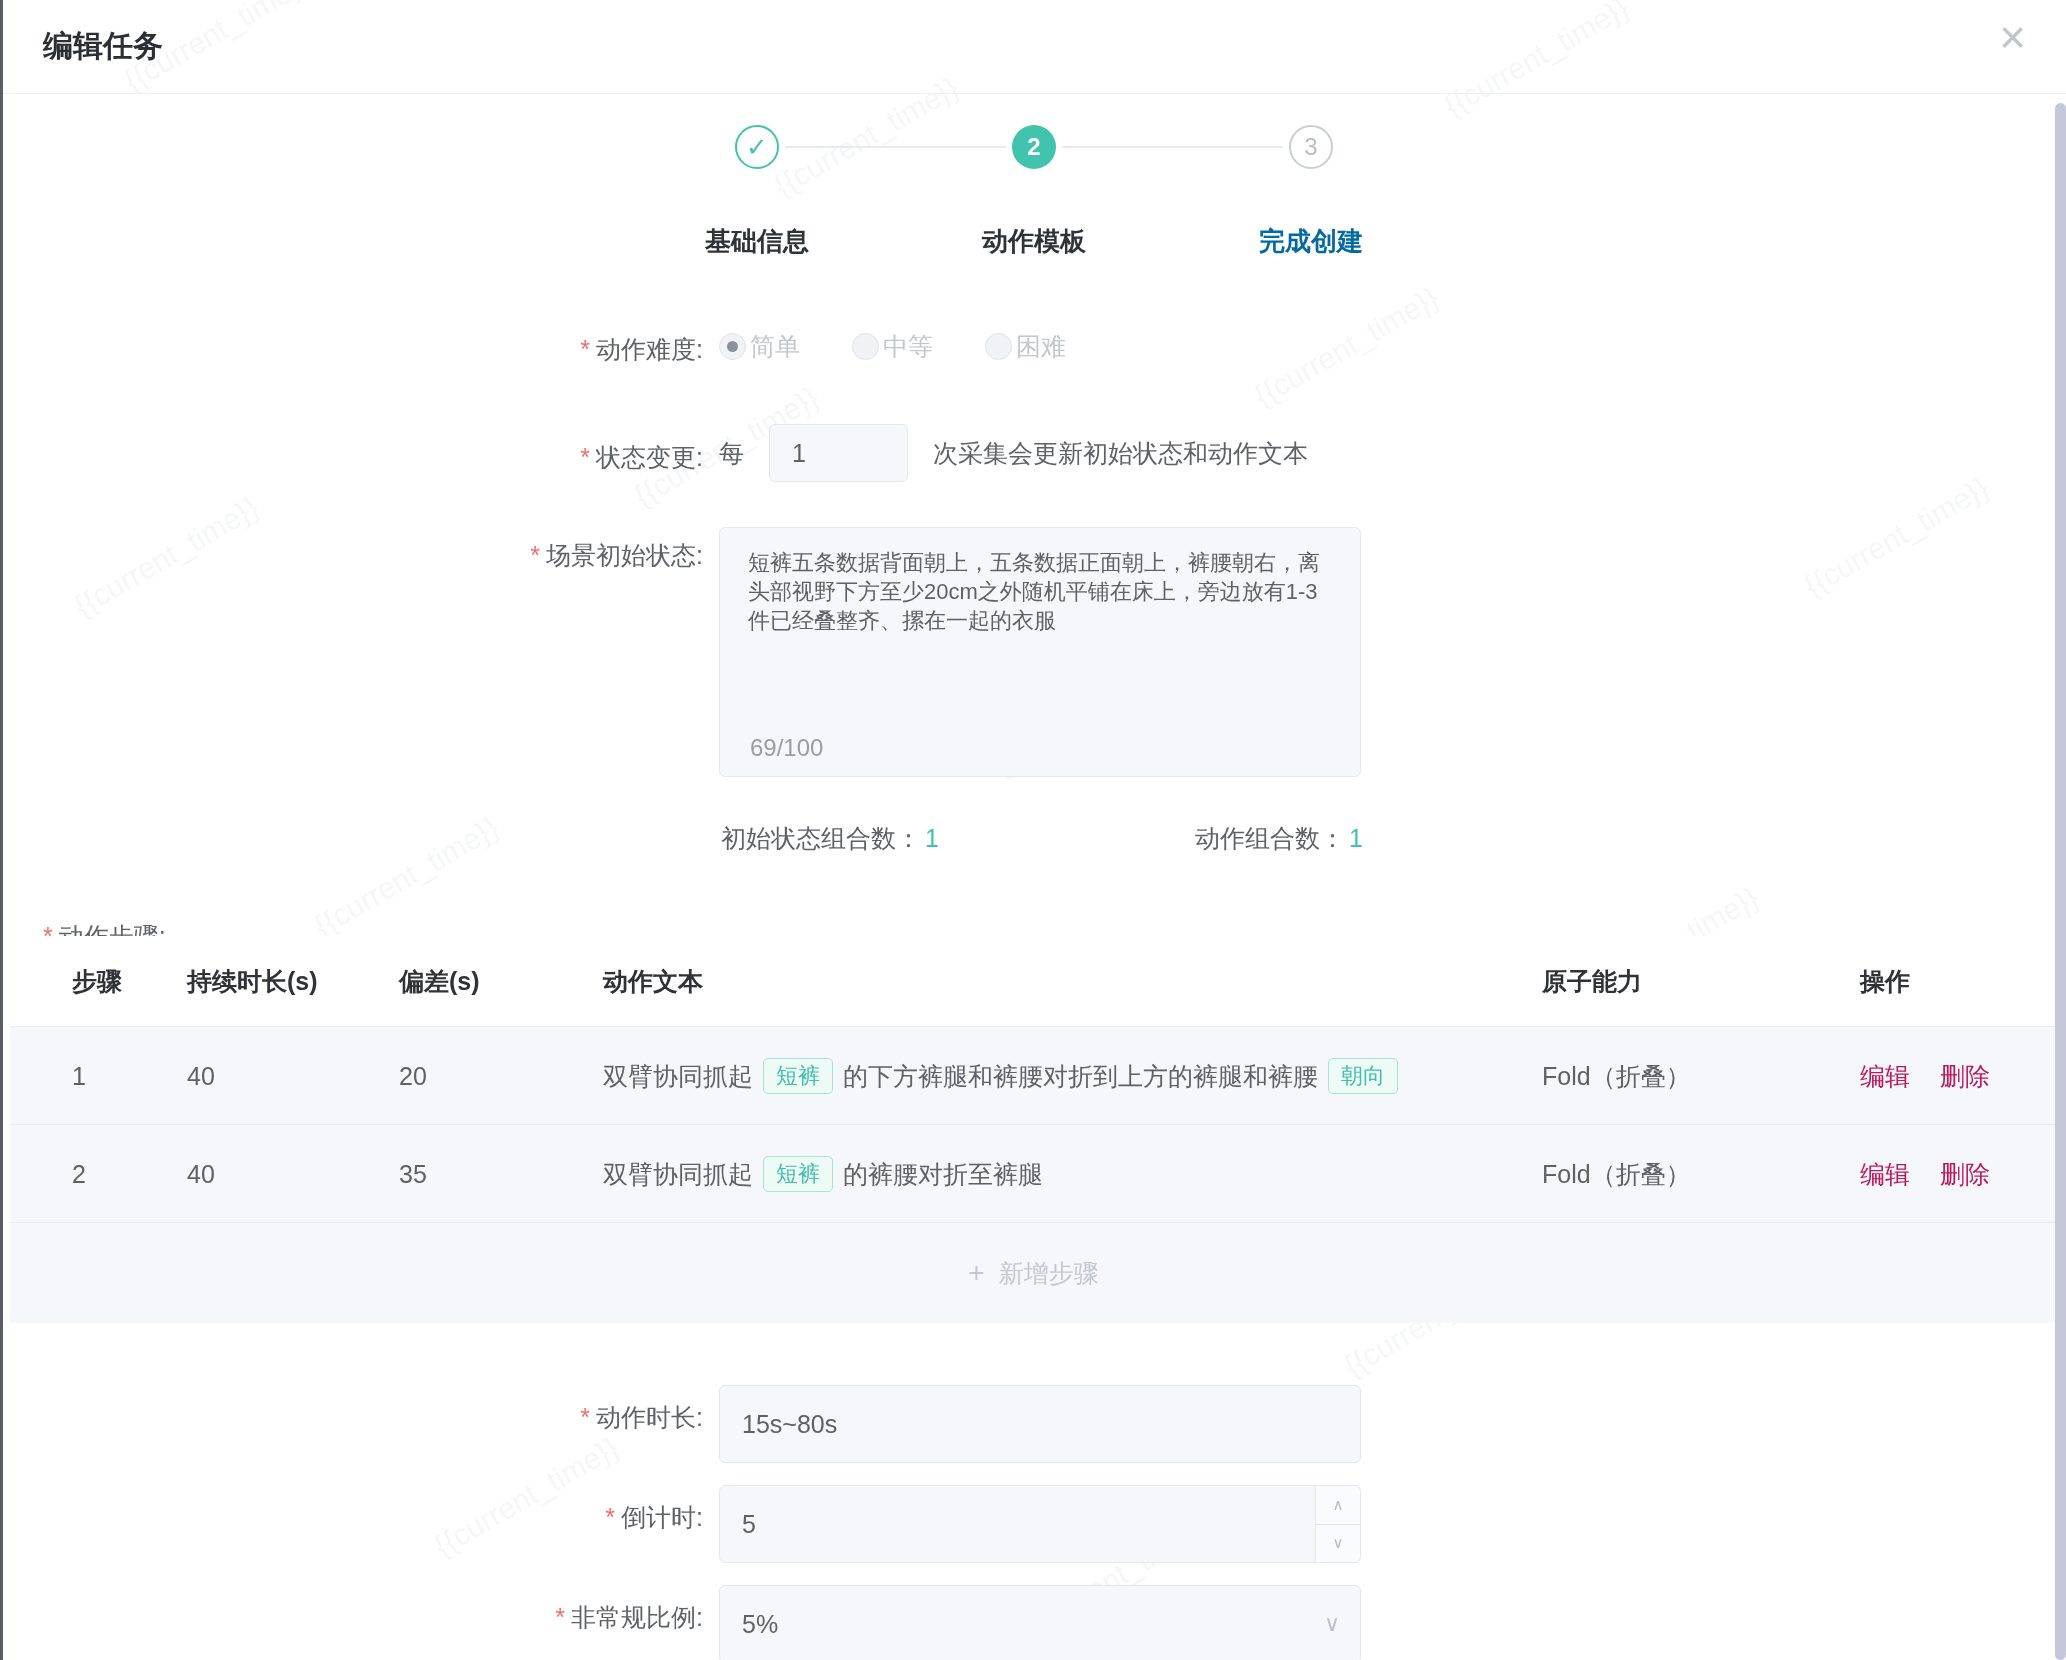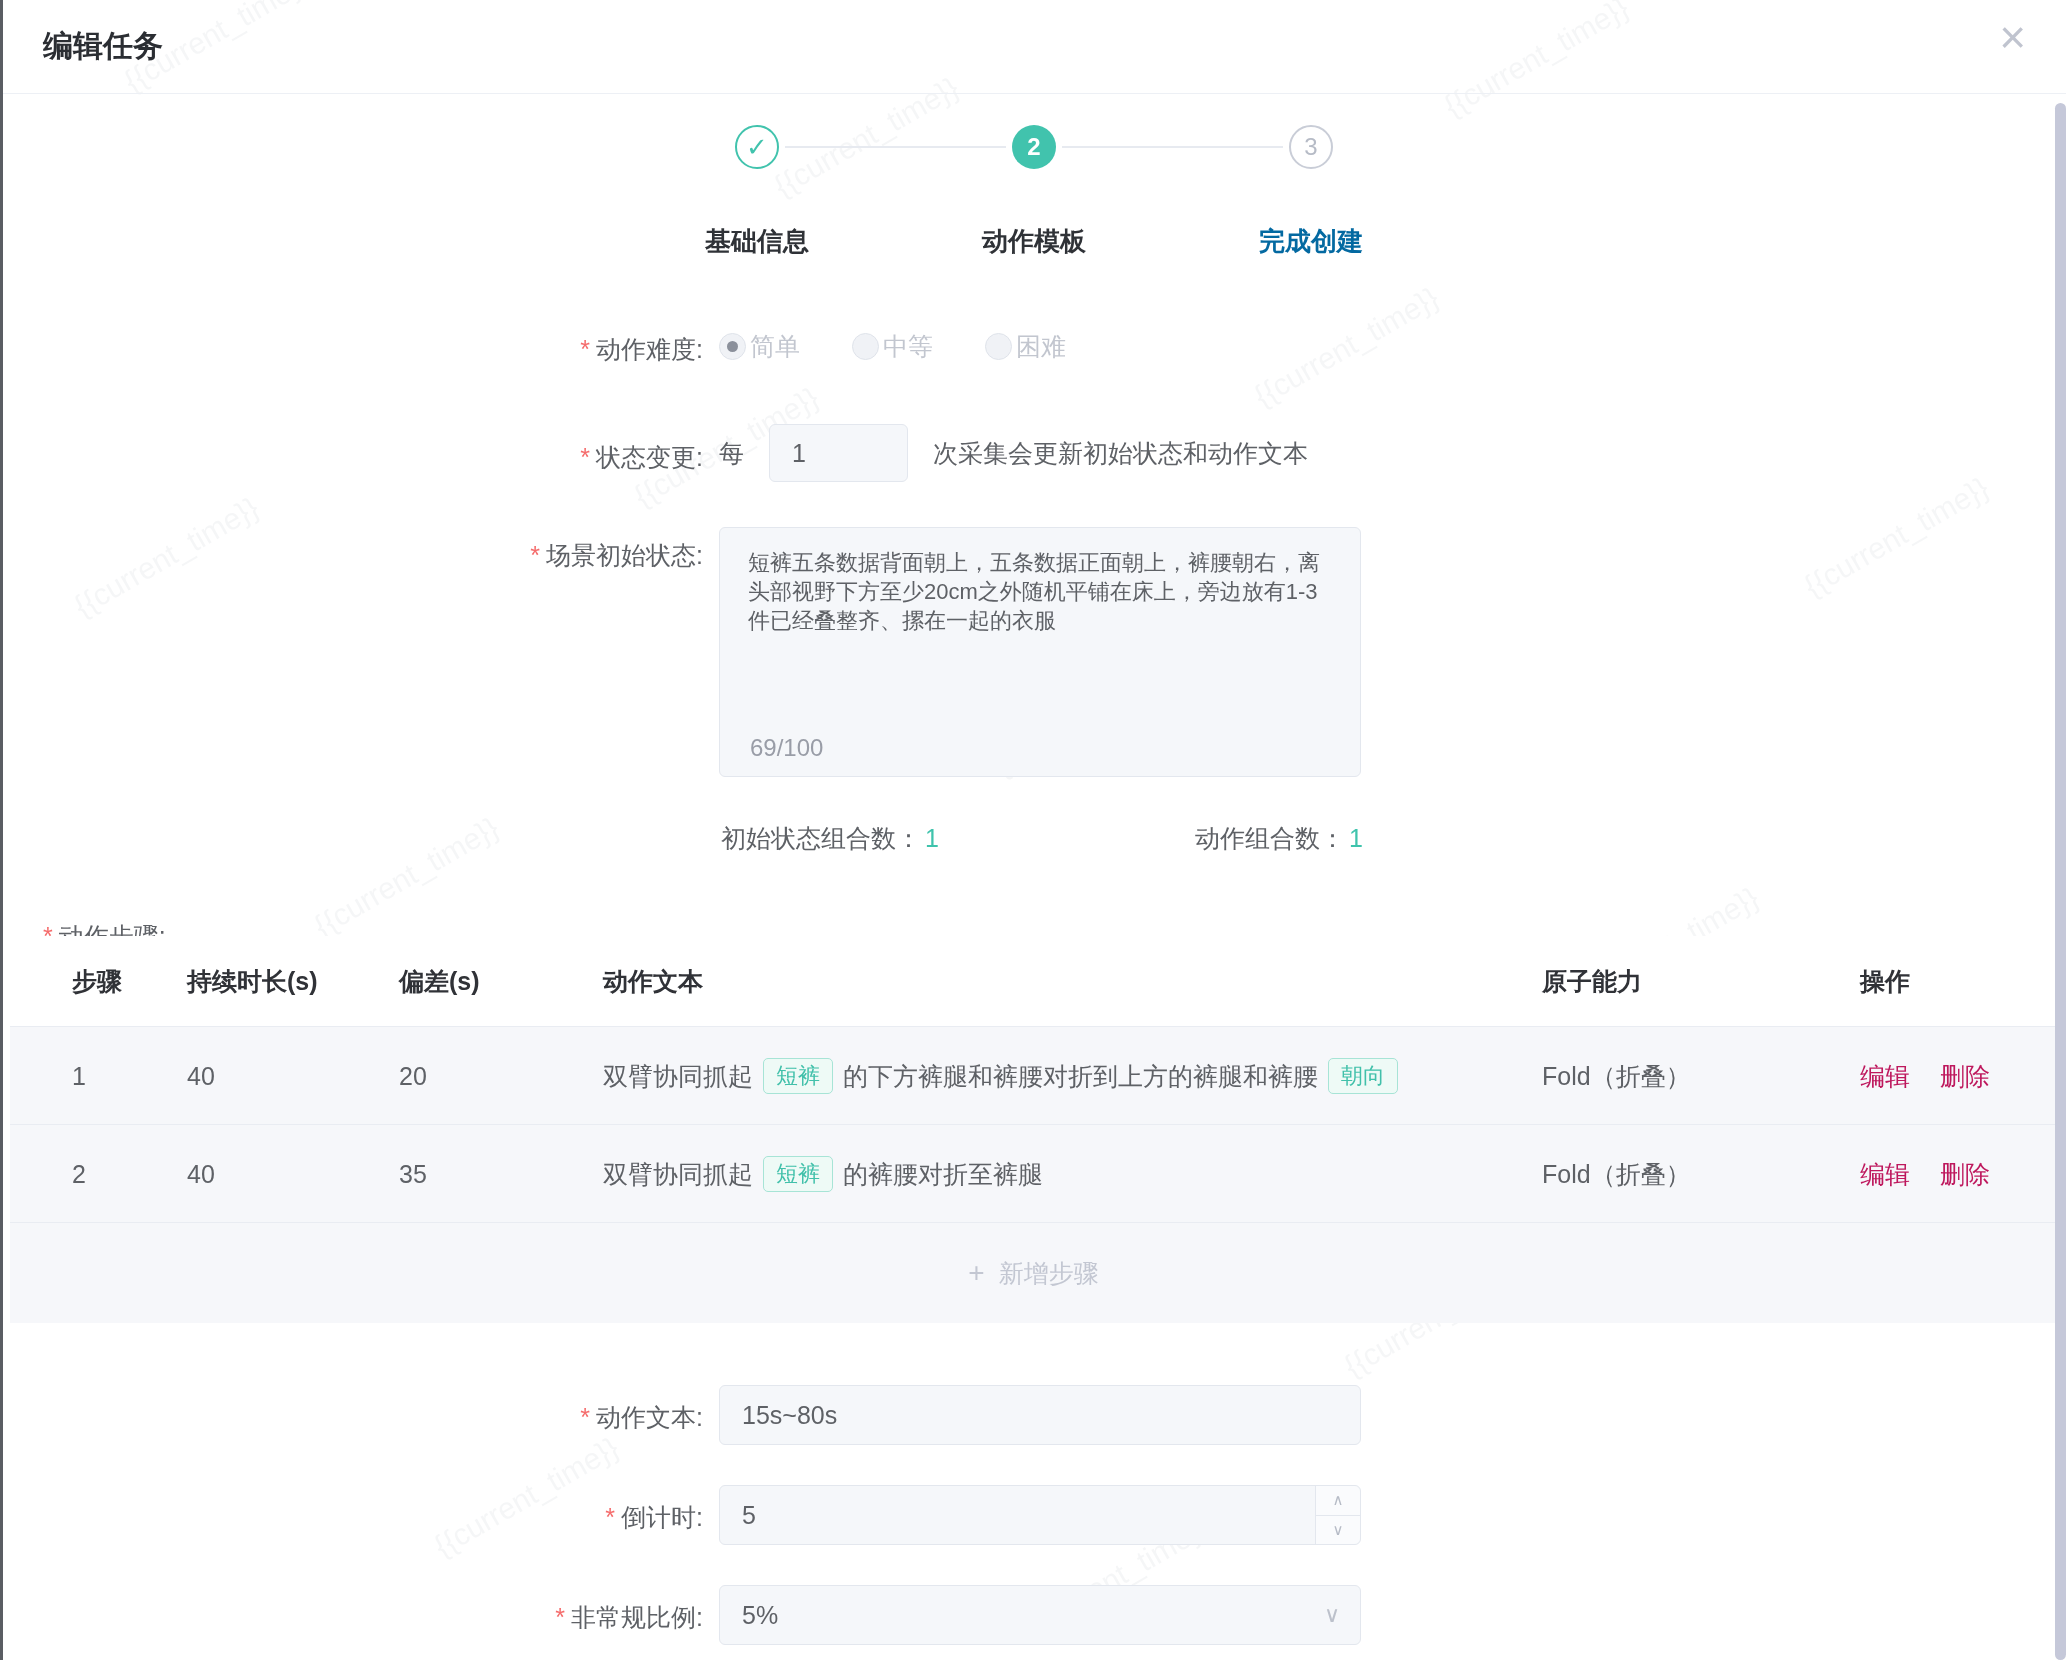--- a/index.html
+++ b/index.html
@@ -22,21 +22,21 @@
   .line1{left:782px;width:221px;}
   .line2{left:1059px;width:221px;}
   .step-label{position:absolute;top:192px;width:260px;text-align:center;font-size:26px;font-weight:700;color:#2f3237;margin-top:32px;}
   .l1{left:624px;}.l2{left:901px;}.l3{left:1178px;color:#0369a1;}
   
   .form-label{position:absolute;left:0;width:700px;text-align:right;font-size:25px;color:#5e6166;line-height:34px;}
   .star{color:#f56c6c;margin-right:6px;font-size:25px;}
   .form-content{position:absolute;left:716px;display:flex;align-items:center;font-size:25px;color:#5e6166;}
   .input{background:#f5f7fa;border:1px solid #e3e7ee;border-radius:6px;display:flex;align-items:center;
          font-size:25px;color:#5e6166;box-sizing:border-box;}
-  .big-input{position:absolute;left:716px;width:642px;height:60px;padding-left:22px;}
+  .big-input{position:absolute;left:716px;width:642px;height:78px;padding-left:22px;}
   .small-input{width:139px;height:58px;padding-left:22px;margin:0 25px;display:inline-flex;}
   
   .radio{display:inline-flex;align-items:center;margin-right:52px;cursor:not-allowed;}
   .rc{width:27px;height:27px;border-radius:50%;background:#f0f2f6;border:1px solid #dfe3ea;display:inline-flex;
       align-items:center;justify-content:center;box-sizing:border-box;}
   .dot{width:11px;height:11px;border-radius:50%;background:#8b909b;display:none;}
   .radio.selected .dot{display:block;}
   .rl{margin-left:4px;font-size:25px;color:#c2c6cf;}
   
   .textarea{position:absolute;left:716px;top:527px;width:642px;height:250px;background:#f5f7fa;
@@ -206,21 +206,21 @@
           </span>
         </div>
       </div>
     <div class="add-row">
       <span class="plus">+</span>
       <span>新增步骤</span>
     </div>
   </div>
 
   <div class="form-label" style="top:1400px">
-    <span class="star">*</span><span>动作文本:</span>
+    <span class="star">*</span><span>动作时长:</span>
   </div>
   <div class="input big-input" style="top:1385px">
     <span>15s~80s</span>
   </div>
 
   <div class="form-label" style="top:1500px">
     <span class="star">*</span><span>倒计时:</span>
   </div>
   <div class="input big-input" style="top:1485px">
     <span>5</span>

